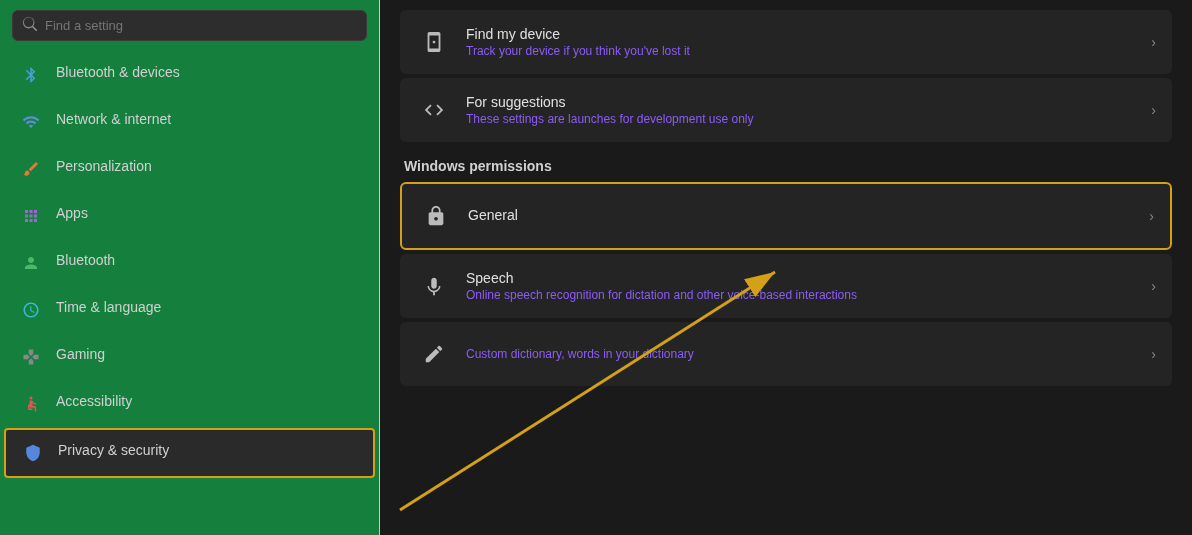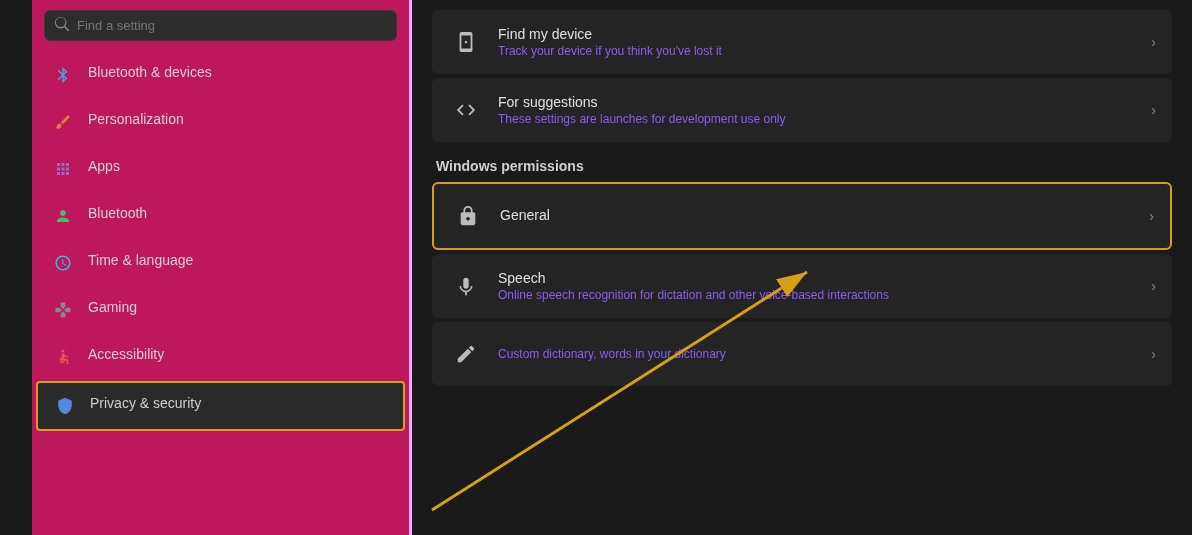--- a/index.html
+++ b/index.html
@@ -11,26 +11,25 @@
       display: flex;
       width: 1192px;
       height: 535px;
       overflow: hidden;
     }
 
     
     .sidebar {
       width: 380px;
       min-width: 380px;
-      background: #be185d;
+      background: #15803d;
       height: 100%;
       display: flex;
       flex-direction: column;
-      border-right: 3px solid #f0abfc;
-      margin-left: 32px;
+      border-right: 1px solid #f0abfc;
     }
 
     .search-box {
       margin: 10px 12px 10px 12px;
       background: #2d2d2d;
       border: 1px solid #3a3a3a;
       border-radius: 6px;
       display: flex;
       align-items: center;
       padding: 6px 10px;
@@ -182,20 +181,28 @@
 
     <div class="nav-item">
       <span class="icon icon-blue">
         <svg width="18" height="18" viewBox="0 0 24 24" fill="currentColor">
           <path d="M17.71 7.71L12 2h-1v7.59L6.41 5 5 6.41 10.59 12 5 17.59 6.41 19 11 14.41V22h1l5.71-5.71-4.3-4.29 4.3-4.29zM13 5.83l1.88 1.88L13 9.59V5.83zm1.88 10.46L13 18.17v-3.76l1.88 1.88z"></path>
         </svg>
       </span>
       <span class="label">Bluetooth &amp; devices</span>
     </div>
 
+    <div class="nav-item">
+      <span class="icon icon-blue2">
+        <svg width="18" height="18" viewBox="0 0 24 24" fill="currentColor">
+          <path d="M1 9l2 2c4.97-4.97 13.03-4.97 18 0l2-2C16.93 2.93 7.08 2.93 1 9zm8 8l3 3 3-3c-1.65-1.66-4.34-1.66-6 0zm-4-4l2 2c2.76-2.76 7.24-2.76 10 0l2-2C15.14 9.14 8.87 9.14 5 13z"></path>
+        </svg>
+      </span>
+      <span class="label">Network &amp; internet</span>
+    </div>
 
     <div class="nav-item">
       <span class="icon" style="color:#e07b3a">
         <svg width="18" height="18" viewBox="0 0 24 24" fill="currentColor">
           <path d="M7 14c-1.66 0-3 1.34-3 3 0 1.31-1.16 2-2 2 .92 1.22 2.49 2 4 2 2.21 0 4-1.79 4-4 0-1.66-1.34-3-3-3zm13.71-9.37l-1.34-1.34c-.39-.39-1.02-.39-1.41 0L9 12.25 11.75 15l8.96-8.96c.39-.39.39-1.02 0-1.41z"></path>
         </svg>
       </span>
       <span class="label">Personalization</span>
     </div>
 

